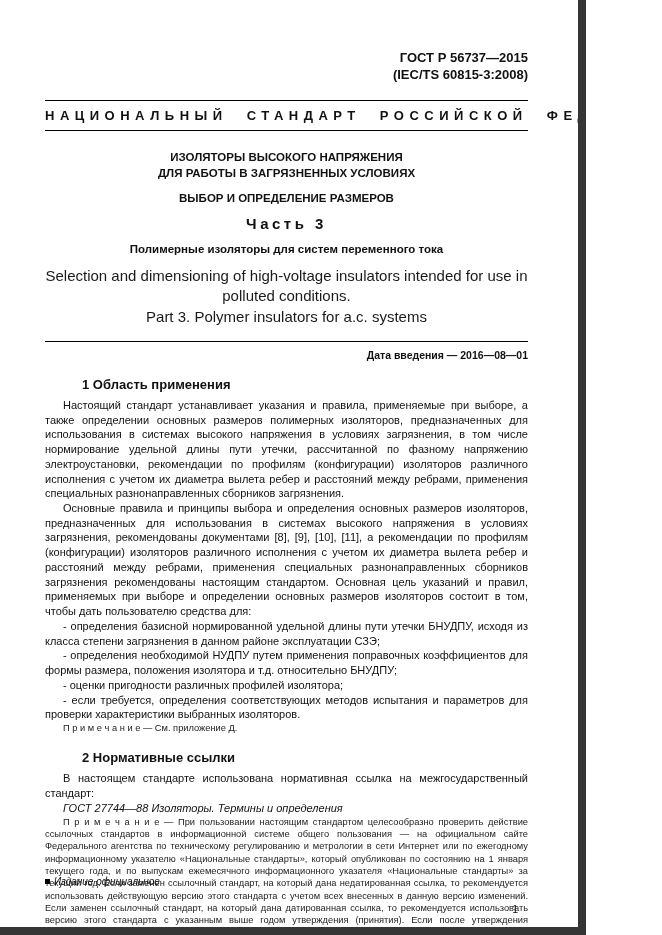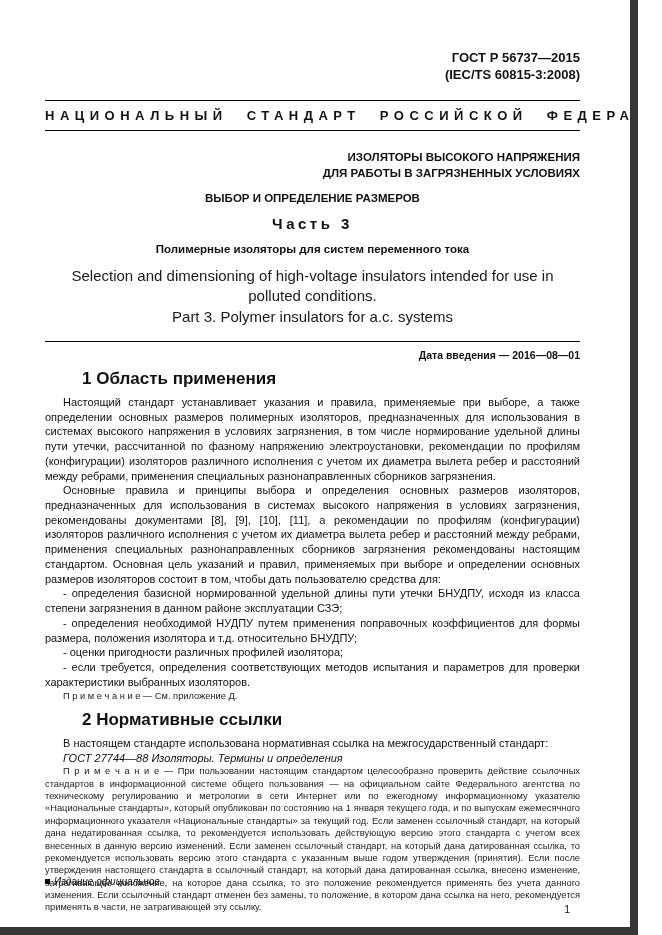--- a/index.html
+++ b/index.html
@@ -4,21 +4,21 @@
 <style>
   * { box-sizing: border-box; margin: 0; padding: 0; }
   html, body { background: #ffffff; }
   body {
     font-family: "Liberation Sans", sans-serif;
     color: #111111;
     width: 662px;
   }
   .page {
     position: relative;
-    width: 638px;
+    width: 586px;
     height: 935px;
     background: #ffffff;
     border-right: 8px solid #353535;
     border-bottom: 8px solid #353535;
     padding: 50px 50px 0 45px;
     overflow: hidden;
   }
   .doc-header {
     text-align: right;
     font-weight: bold;
@@ -34,37 +34,37 @@
   .banner {
     text-align: right;
     font-weight: bold;
     font-size: 13px;
     letter-spacing: 5.5px;
     word-spacing: 10px;
     padding: 7px 0 7px 0;
     white-space: nowrap;
   }
   .title-block { text-align: center; margin-top: 18px; }
-  .title-main { font-weight: bold; font-size: 11.5px; line-height: 1.45; text-align: right; }
+  .title-main { font-weight: bold; font-size: 11.5px; line-height: 1.45; }
   .title-choice { font-weight: bold; font-size: 11.5px; margin-top: 10px; }
   .part-label { font-weight: bold; font-size: 15px; letter-spacing: 3.5px; margin-top: 11px; }
   .subtitle { font-weight: bold; font-size: 11.5px; margin-top: 11px; }
   .english { font-size: 15px; line-height: 1.35; margin-top: 11px; color: #1a1a1a; }
   .date-rule { margin-top: 14px; }
   .effective-date {
     text-align: right;
     font-weight: bold;
     font-size: 10.5px;
     margin-top: 7px;
   }
   .section-heading {
     font-weight: bold;
-    font-size: 17px;
+    font-size: 13px;
     padding-left: 37px;
-    margin-top: 8px;
+    margin-top: 16px;
     margin-bottom: 6px;
   }
   .body-text p {
     font-size: 11px;
     line-height: 1.34;
     text-align: justify;
     text-indent: 18px;
   }
   .ref-italic { font-style: italic; }
   .small-note {

